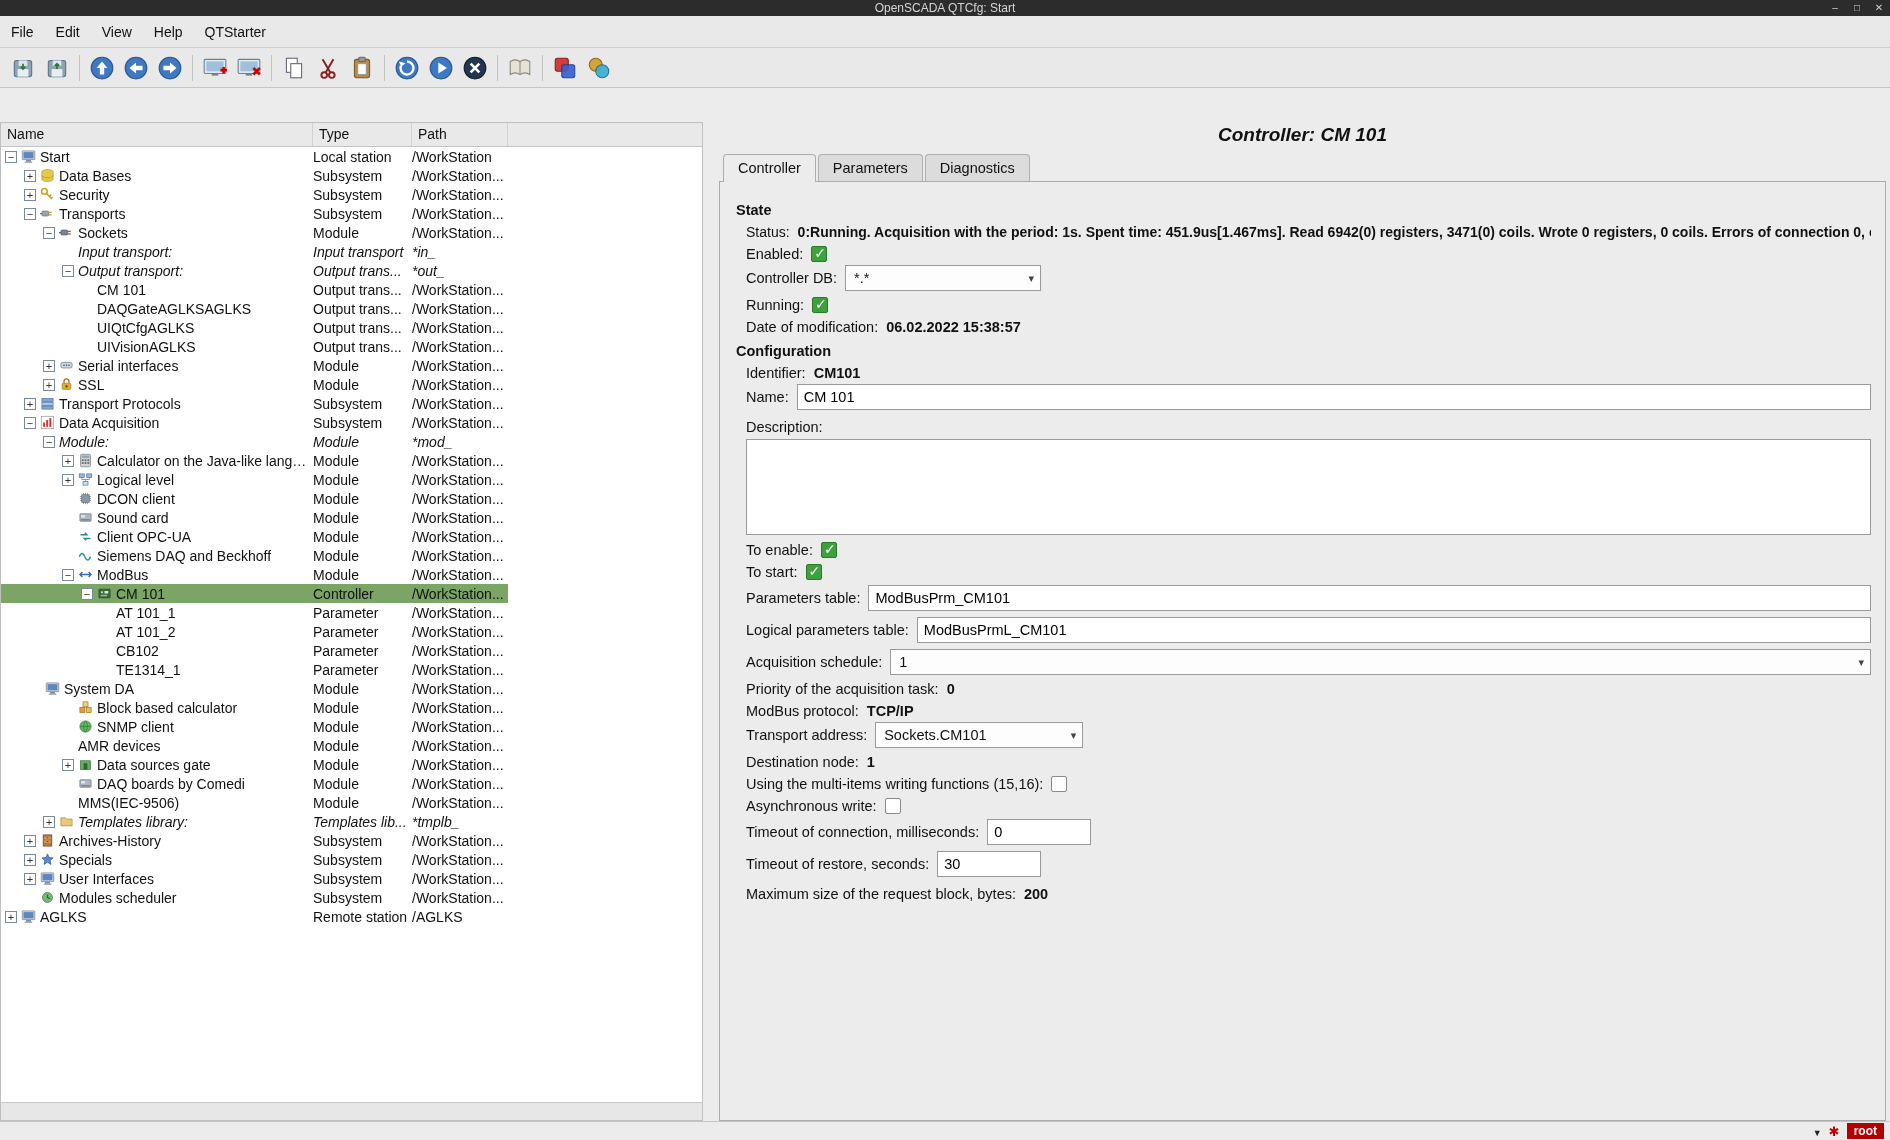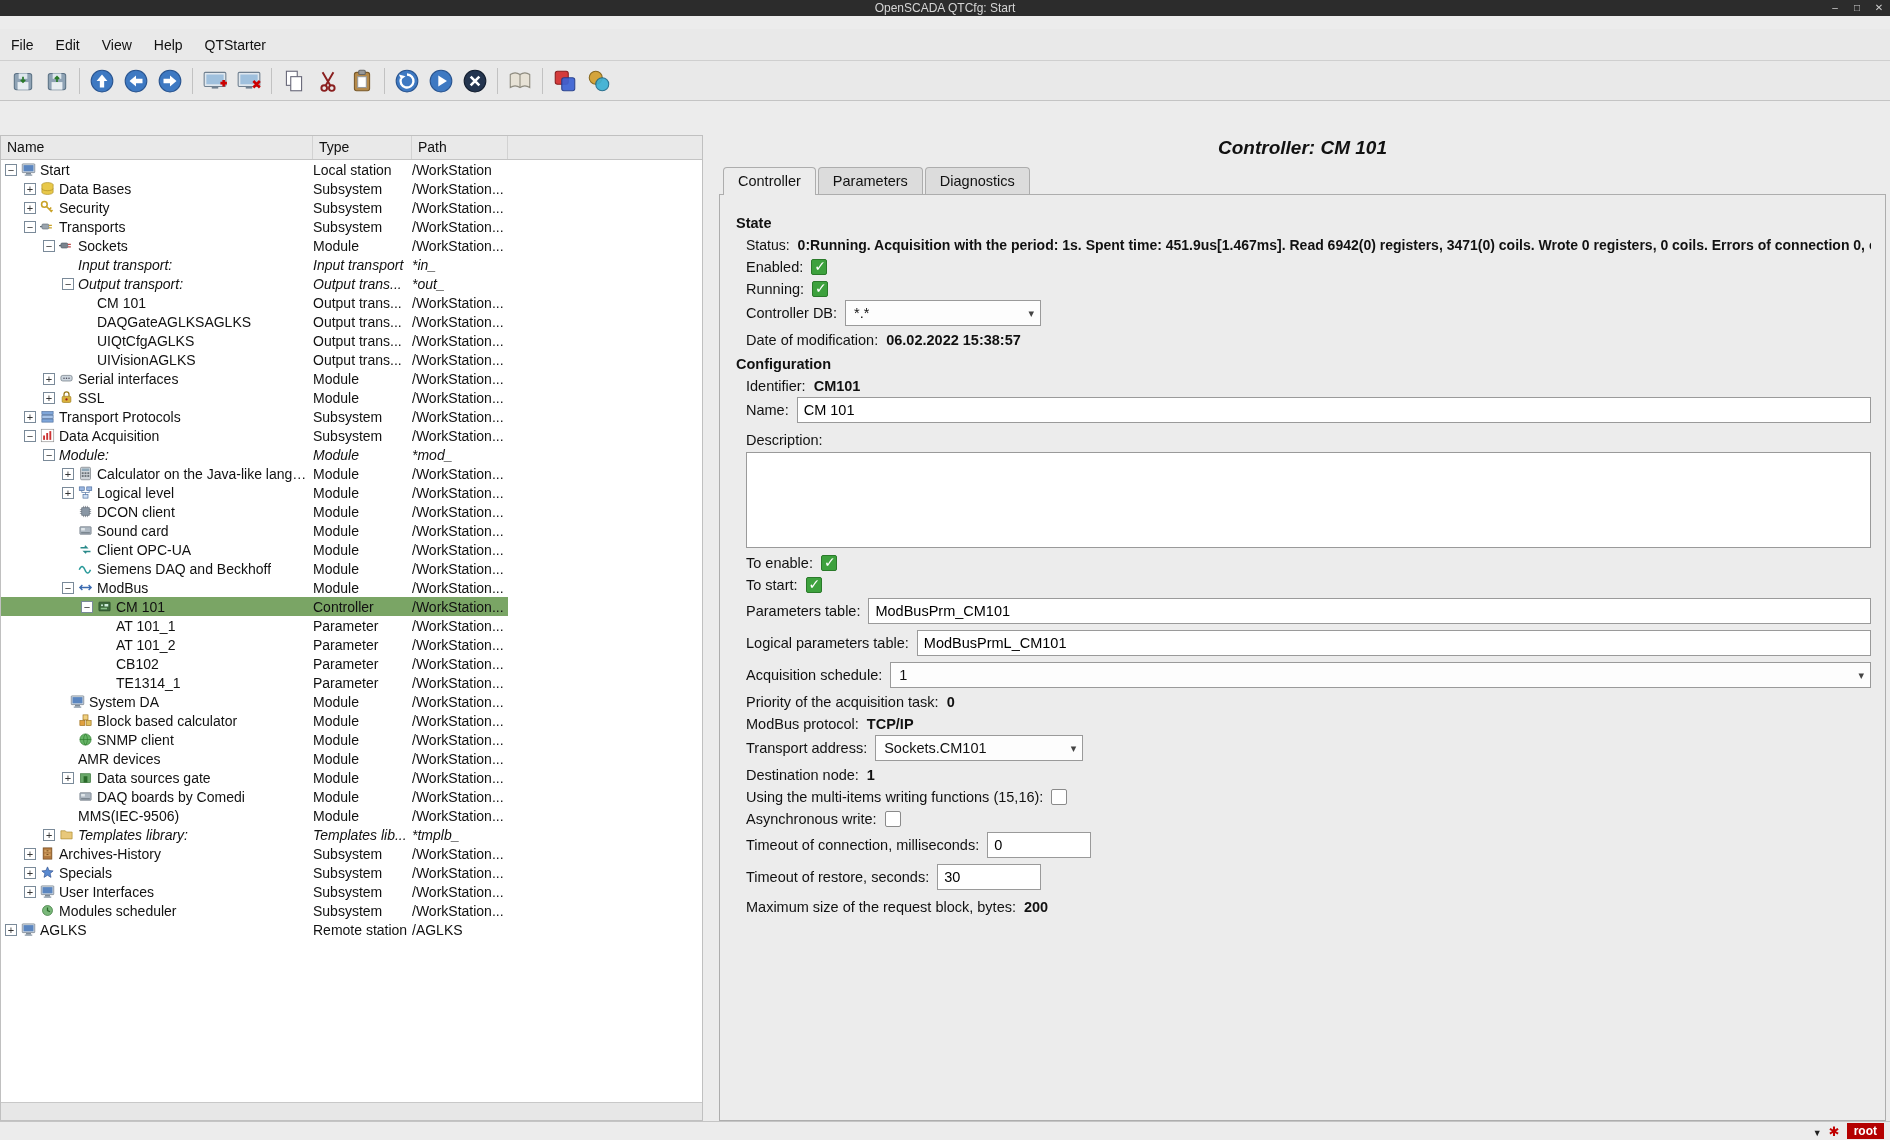--- a/index.html
+++ b/index.html
@@ -8,21 +8,21 @@
 
   .window { width:1890px; height:1140px; display:flex; flex-direction:column; background:#ececec; }
 
   
   .titlebar { height:16px; background:#2c2c2c; color:#d5d5d5; display:flex; align-items:center; position:relative; flex:0 0 auto; }
   .titlebar .title { position:absolute; left:0; right:0; text-align:center; font-size:12px; }
   .winctrl { margin-left:auto; display:flex; z-index:2; }
   .winctrl span { width:22px; text-align:center; font-size:10px; line-height:16px; cursor:default; color:#cfcfcf; }
 
   
-  .menubar { height:32px; background:#e9e9e9; border-bottom:1px solid #cfcfcf; display:flex; align-items:stretch; flex:0 0 auto;margin-top:13px; }
+  .menubar { height:32px; background:#e9e9e9; border-bottom:1px solid #cfcfcf; display:flex; align-items:stretch; flex:0 0 auto; }
   .menu-item { padding:3px 11px; font-size:14px; display:flex; align-items:center; }
 
   
   .toolbar { height:40px; background:#e9e9e9; border-bottom:1px solid #c4c4c4; display:flex; align-items:center; padding:0 6px; flex:0 0 auto; }
   .tbtn { width:34px; height:34px; display:flex; align-items:center; justify-content:center; background:transparent; border:1px solid transparent; border-radius:3px; }
   .tbtn svg { width:26px; height:26px; }
   .tsep { width:1px; height:26px; background:#c2c2c2; margin:0 5px; flex:0 0 auto; }
 
   
   .main { flex:1; display:flex; padding:4px 0 0 0; min-height:0;margin-top:30px; }
@@ -582,21 +582,21 @@
           </div>
           <div class="trow">
             <div class="tname" style="padding-left: 99px;">
               <span class="exp blank"></span>
               <span class="tlabel">TE1314_1</span>
             </div>
             <div class="ttype">Parameter</div>
             <div class="tpath">/WorkStation...</div>
           </div>
           <div class="trow">
-            <div class="tname" style="padding-left: 53px;">
+            <div class="tname" style="padding-left: 28px;">
               <span class="exp blank"></span>
               <span class="ticon">
                 <svg viewBox="0 0 24 24" xmlns="http://www.w3.org/2000/svg">
                   <rect x="2" y="3" width="20" height="14" rx="1" fill="#d7dde3" stroke="#5a6a7a"></rect>
                   <rect x="4" y="5" width="16" height="10" fill="#5b86c0"></rect>
                   <rect x="8" y="18" width="8" height="2" fill="#5a6a7a"></rect>
                   <rect x="6" y="20" width="12" height="2" fill="#8a99a8"></rect>
                 </svg>
               </span>
               <span class="tlabel">System DA</span>
@@ -788,33 +788,33 @@
         <div class="line status-line">
           <span class="lab">Status:</span>
           <span class="bval">0:Running. Acquisition with the period: 1s. Spent time: 451.9us[1.467ms]. Read 6942(0) registers, 3471(0) coils. Wrote 0 registers, 0 coils. Errors of connection 0, of response 0.</span>
         </div>
 
         <div class="line">
           <span class="lab">Enabled:</span>
           <span class="cb on"></span>
         </div>
 
-        <div class="line">
-          <span class="lab">Running:</span>
-          <span class="cb on"></span>
-        </div>
-
         <div class="line mrow2">
           <span class="lab">Controller DB:</span>
           <span class="combo w196">
             <span class="combo-val">*.*</span>
             <span class="combo-arrow"></span>
           </span>
         </div>
 
+        <div class="line">
+          <span class="lab">Running:</span>
+          <span class="cb on"></span>
+        </div>
+
         <div class="line mrow">
           <span class="lab">Date of modification:</span>
           <span class="bval">06.02.2022 15:38:57</span>
         </div>
 
         <div class="section-heading">Configuration</div>
 
         <div class="line">
           <span class="lab">Identifier:</span>
           <span class="bval">CM101</span>

